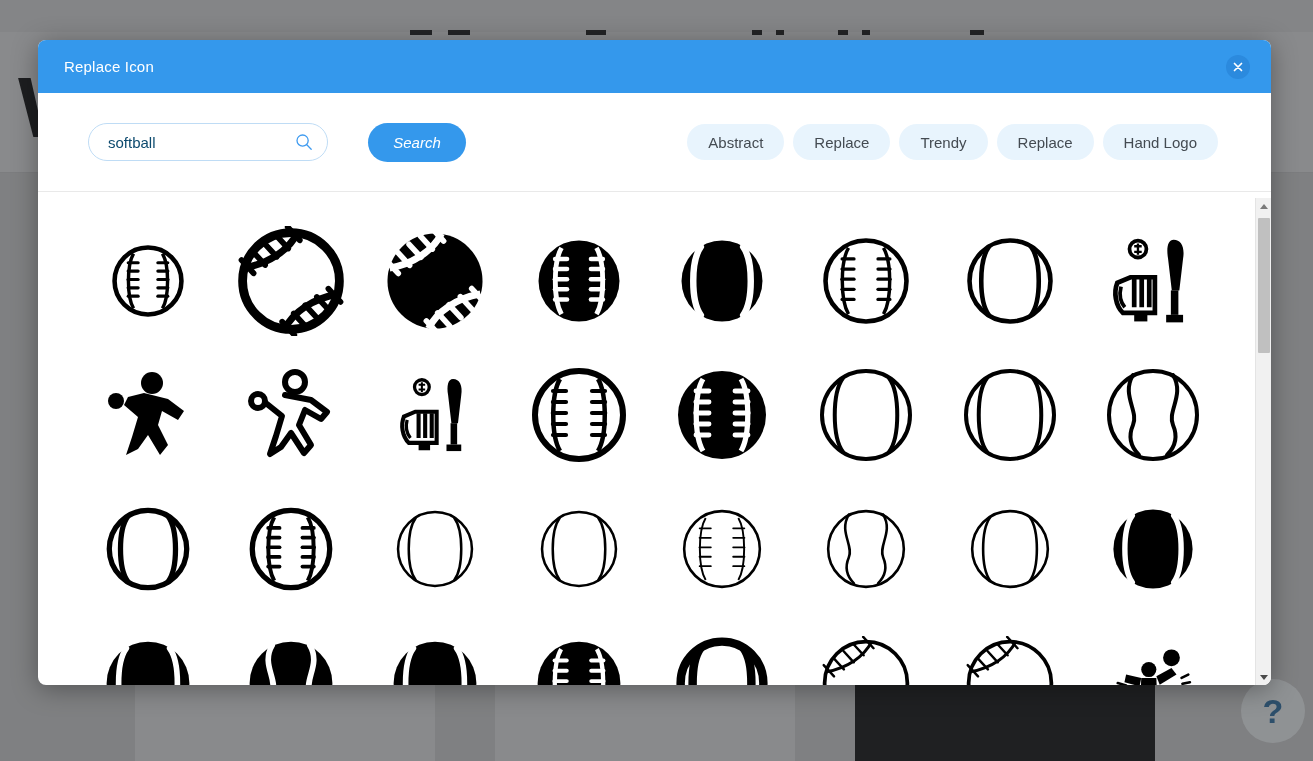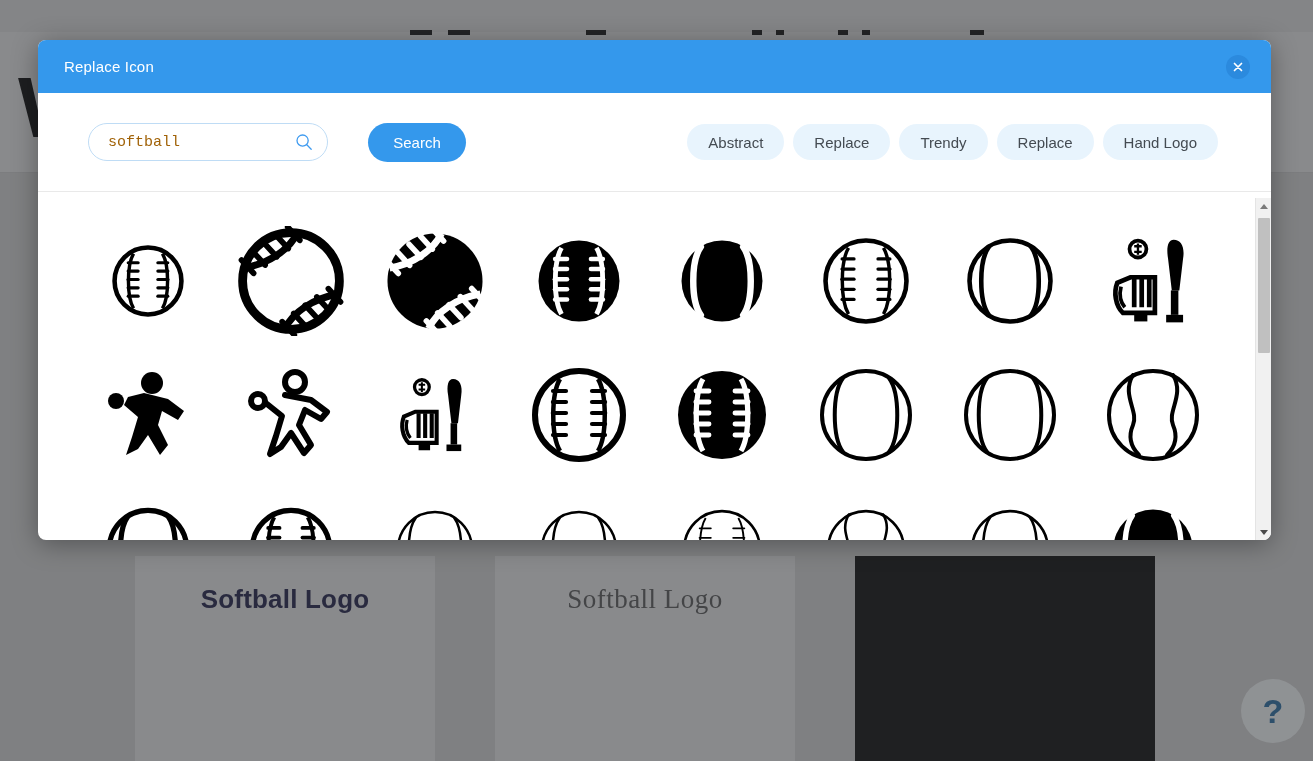--- a/index.html
+++ b/index.html
@@ -79,21 +79,21 @@
     display: flex; align-items: center; justify-content: center;
     color: #2d4f6b; font-size: 34px; font-weight: 700;
     font-family: "Liberation Sans", sans-serif;
     cursor: pointer;
   }
 
   
   #modal {
     position: absolute;
     left: 38px; top: 40px;
-    width: 1233px; height: 500px;
+    width: 1233px; height: 645px;
     background: #ffffff;
     border-radius: 8px;
     box-shadow: 0 4px 26px rgba(0,0,0,.35);
     overflow: hidden;
     display: flex; flex-direction: column;
   }
   #modal-header {
     height: 53px; flex: 0 0 53px;
     background: #3498ec;
     display: flex; align-items: center;
@@ -125,35 +125,35 @@
   #search-field {
     position: relative;
     width: 240px; height: 38px;
     border: 1px solid #bfdcf5; border-radius: 19px;
     background: #fff;
     display: flex; align-items: center;
     padding: 0 42px 0 17px;
   }
   #search-input {
     border: 0; outline: none; width: 100%;
-    font-family: Liberation Mono, monospace;
-    font-size: 15px; color: #a16207; background: transparent;
+    font-family: Liberation Sans, sans-serif;
+    font-size: 15px; color: #0c4a6e; background: transparent;
   }
   #search-icon {
     position: absolute; right: 14px; top: 50%;
     transform: translateY(-50%);
     width: 18px; height: 18px; cursor: pointer;
   }
   #search-button {
     margin-left: 40px;
     width: 98px; height: 39px;
     border: 0; border-radius: 20px;
     background: #3498ec; color: #fff;
     font-family: "Liberation Sans", sans-serif;
-    font-size: 15px; cursor: pointer;
+    font-size: 15px; cursor: pointer; font-style: italic;
   }
   #category-chips {
     margin-left: auto;
     display: flex; align-items: flex-end; gap: 9px;
   }
   .chip {
     height: 36px; padding: 0 21px;
     border-radius: 18px;
     background: #e8f4fd; color: #444b52;
     font-size: 15px; font-family: "Liberation Sans", sans-serif;

